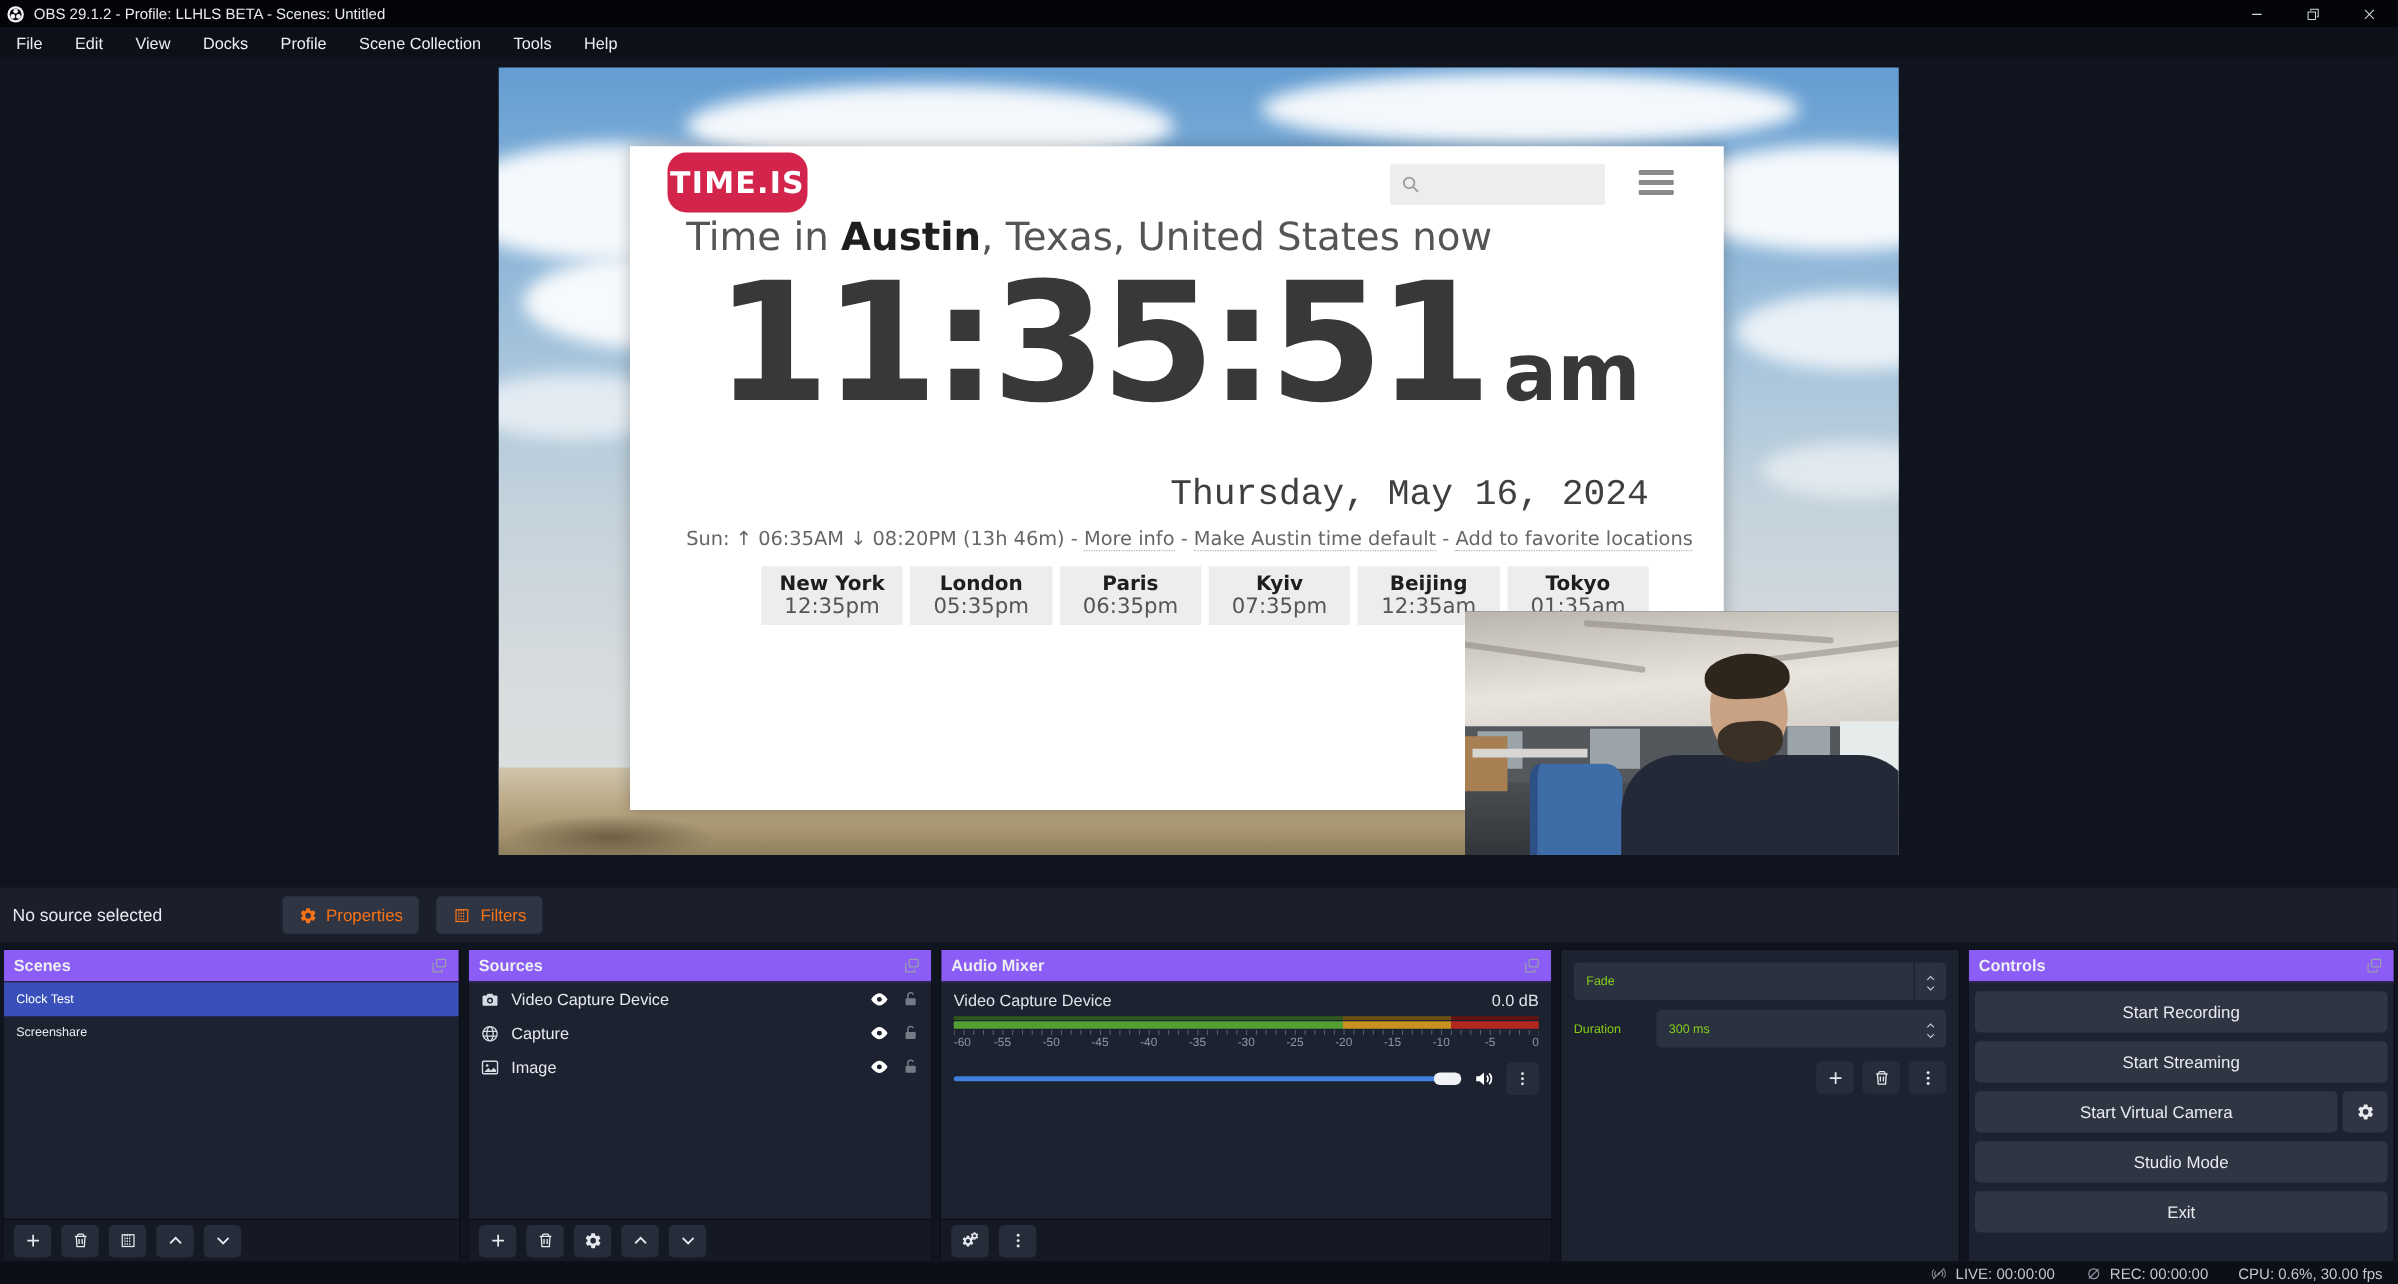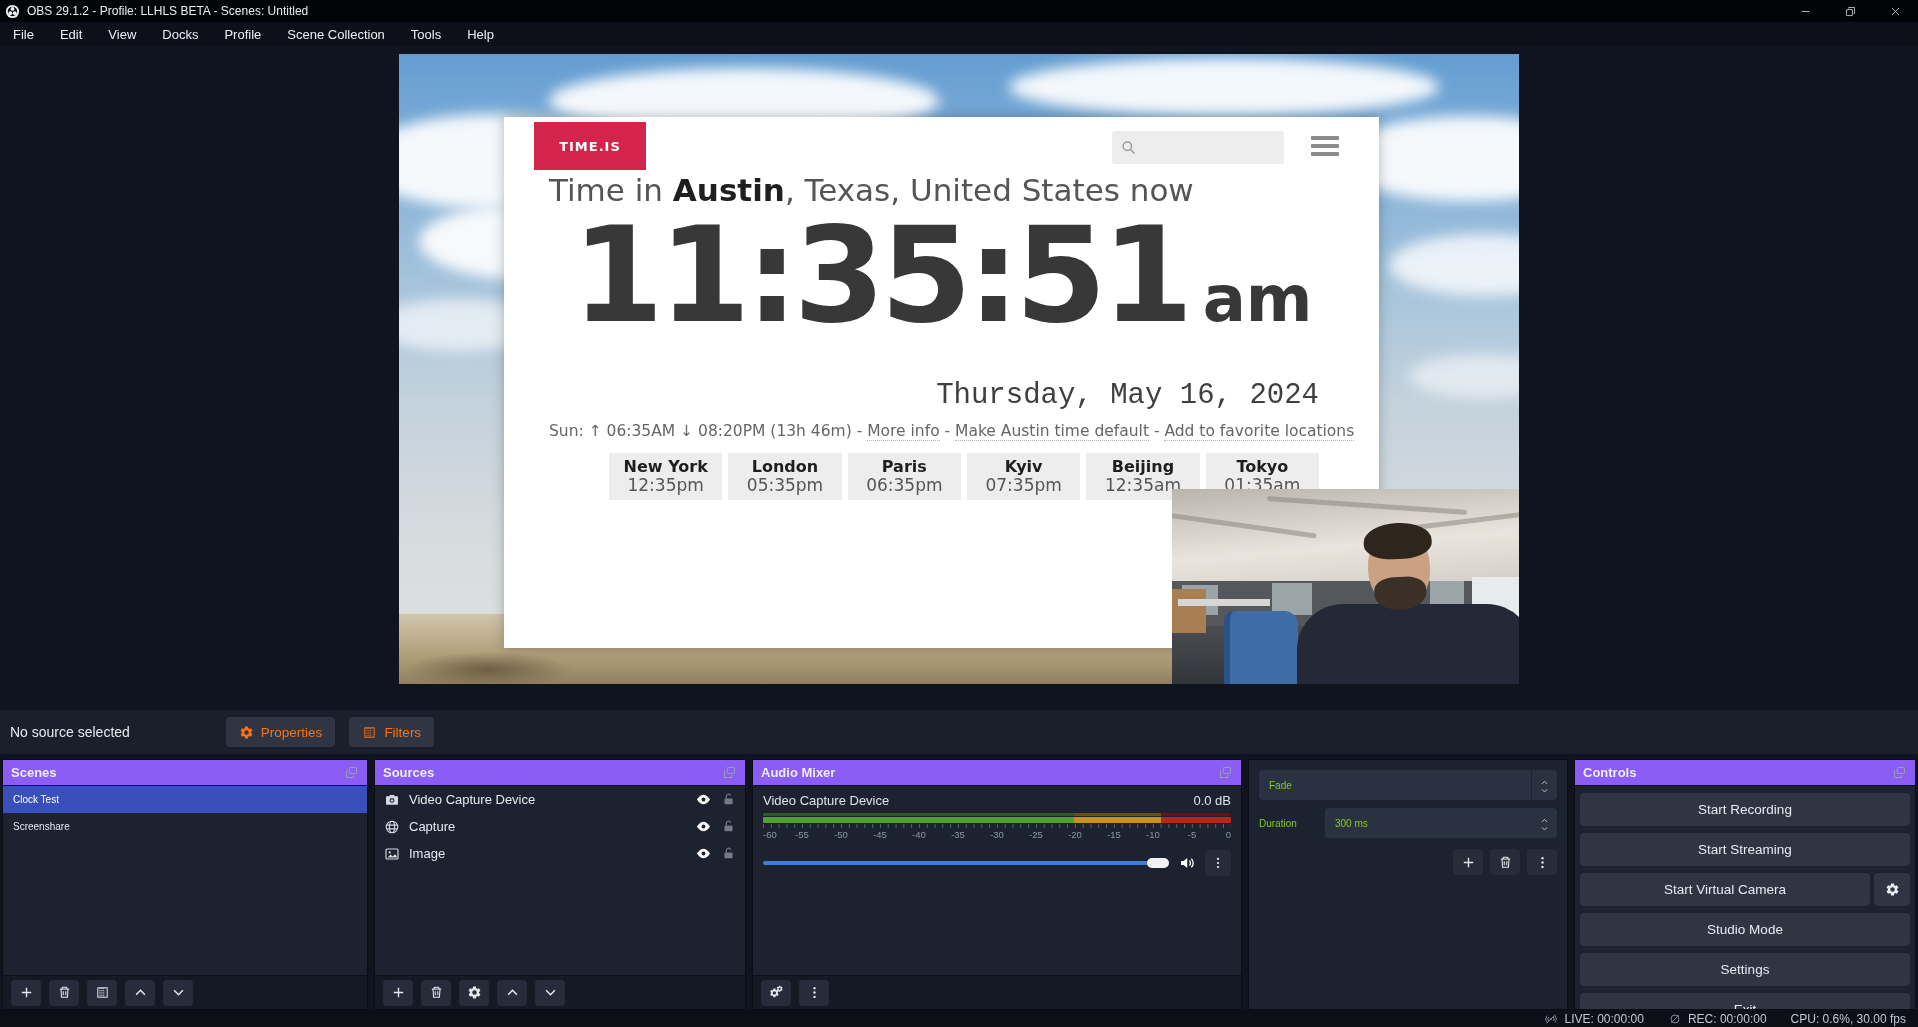--- a/index.html
+++ b/index.html
@@ -22,21 +22,21 @@
             background:linear-gradient(180deg,#649dd2 0%,#84b1d8 18%,#a8c5dc 38%,#c3d2dc 55%,#d2d9dd 72%,#d8dcdc 88%); }
   .cloud { position:absolute; background:rgba(255,255,255,.92); border-radius:50%; filter:blur(7px); }
   .haze { position:absolute; left:0; right:0; bottom:58px; height:130px; background:linear-gradient(180deg,rgba(218,222,223,0),#dadedf 85%); }
   .desert { position:absolute; left:0; right:0; bottom:0; height:70px;
             background:radial-gradient(120px 26px at 8% 80%, #6e5f45 0%, rgba(110,95,69,0) 70%),
                        radial-gradient(200px 30px at 85% 90%, #7a6a4e 0%, rgba(122,106,78,0) 70%),
                        linear-gradient(180deg,#cfc5ad 0%,#bfae8c 35%,#a6946f 75%,#8f7f5e 100%); }
 
   
   .tpage { position:absolute; left:105px; top:63px; width:875px; height:531px; background:#ffffff; font-family:"DejaVu Sans",sans-serif; color:#3c3c3c; box-shadow:0 0 12px rgba(0,0,0,.25); }
-  .tp-logo { position:absolute; left:30px; top:5px; width:112px; height:48px; background:#d3244c; color:#fff; display:flex; align-items:center; justify-content:center; font-weight:bold; font-size:13px; letter-spacing:1px; }
+  .tp-logo { position:absolute; left:30px; top:5px; width:112px; height:48px; background:#d3244c; color:#fff; display:flex; align-items:center; justify-content:center; font-weight:bold; font-size:24px; letter-spacing:1px;border-radius:15px; }
   .tp-search { position:absolute; right:95px; top:14px; width:172px; height:33px; background:#ededed; border-radius:3px; display:flex; align-items:center; padding:0 8px; }
   .tp-search svg { width:17px; height:17px; color:#9a9a9a; }
   .tp-burger { position:absolute; right:40px; top:19px; width:28px; display:flex; flex-direction:column; gap:4px; }
   .tp-burger span { height:4px; background:#8a8a8a; border-radius:1px; }
   .tp-h1 { position:absolute; left:45px; top:55px; font-size:31px; color:#555; white-space:nowrap; }
   .tp-h1 b { color:#1f1f1f; font-weight:bold; }
   .tp-time { position:absolute; left:68px; top:92px; display:flex; align-items:baseline; color:#383838; }
   .tp-time .big { font-size:132px; font-weight:bold; letter-spacing:-5px; line-height:1; }
   .tp-time .ampm { font-size:64px; font-weight:bold; margin-left:14px; }
   .tp-date { position:absolute; left:45px; right:60px; top:262px; text-align:right; font-size:29px; color:#3f3f3f;font-family:Liberation Mono, monospace; }
@@ -601,21 +601,20 @@
         <div class="cbtn">Start Streaming</div>
         <div class="ctrl-split">
           <div class="cbtn main">Start Virtual Camera</div>
           <div class="cbtn sq">
               <svg viewBox="0 0 24 24">
                 <use href="#i-gear"></use>
               </svg>
             </div>
         </div>
         <div class="cbtn">Studio Mode</div>
-        <div class="cbtn">Settings</div>
         <div class="cbtn">Exit</div>
       </div>
     </div>
   </div>
 
   <div class="statusbar">
     <div class="stat-group">
       <svg viewBox="0 0 24 24">
           <use href="#i-live-off"></use>
         </svg>

